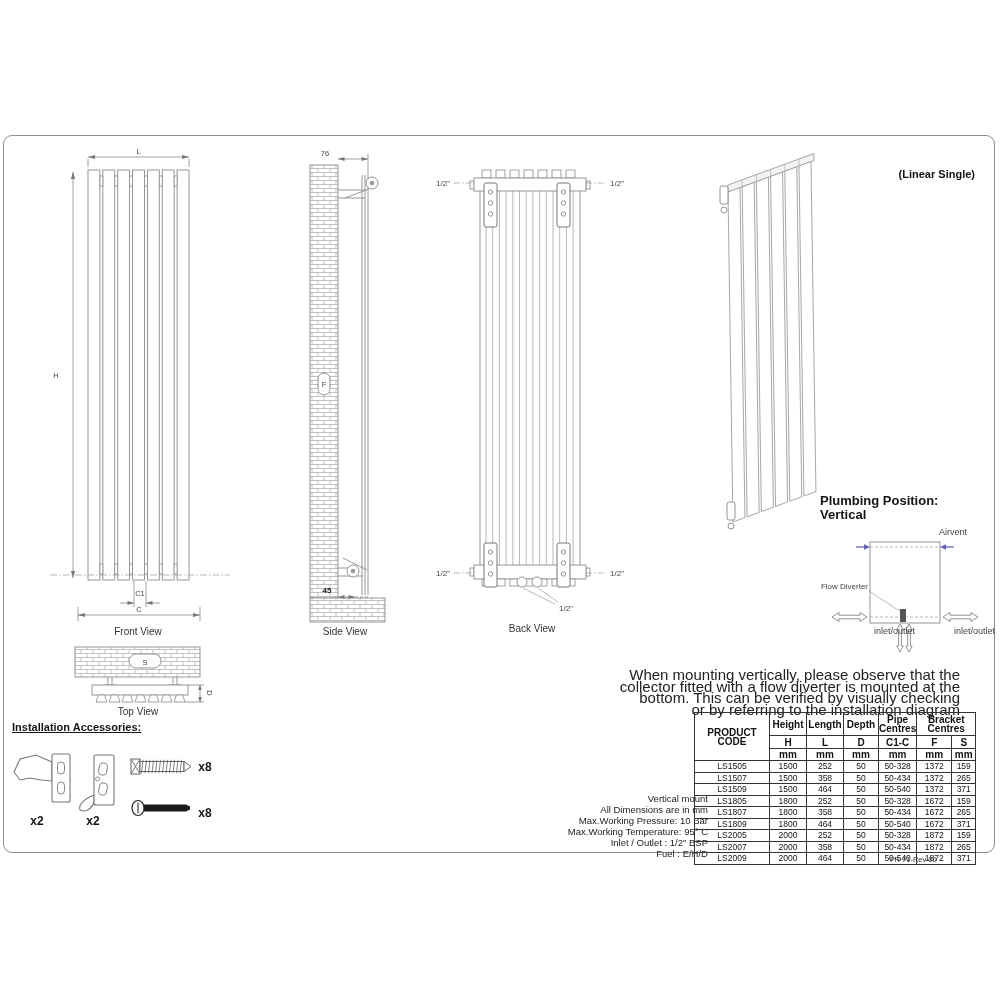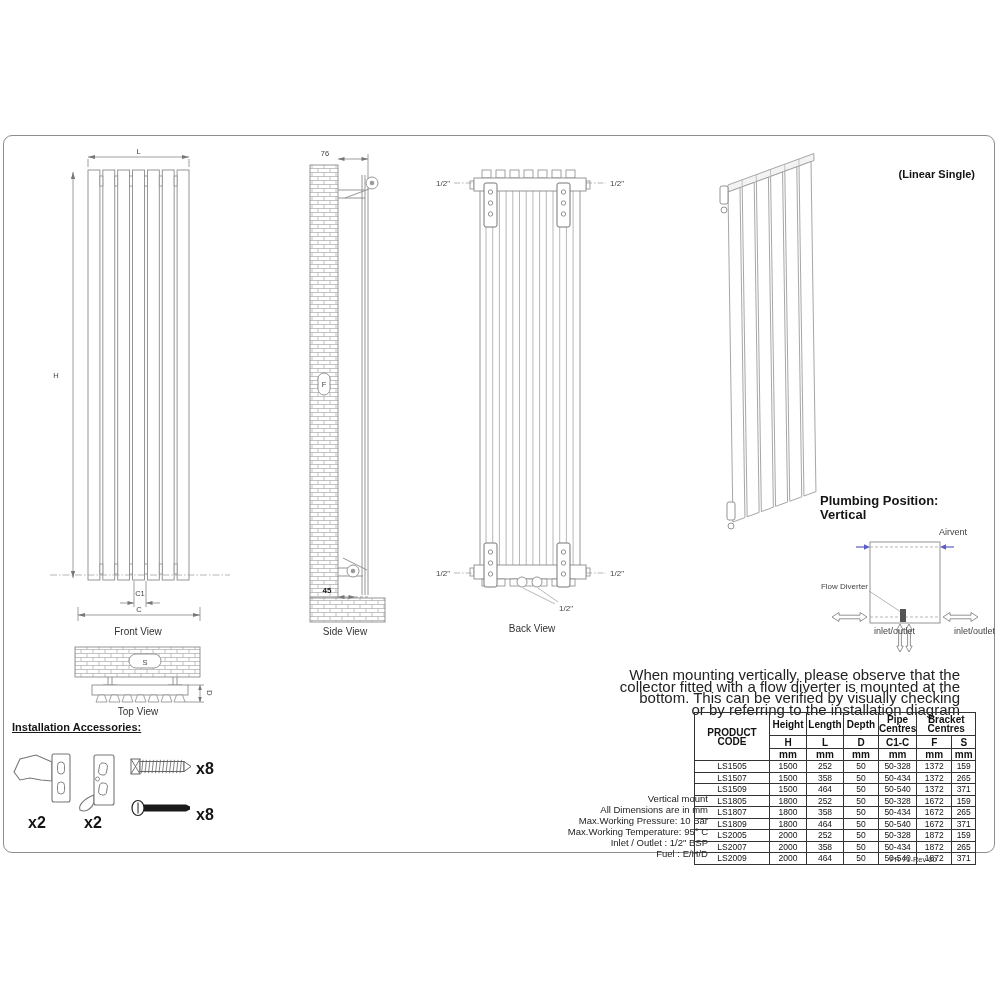--- a/index.html
+++ b/index.html
@@ -37,21 +37,21 @@
   table.spec th, table.spec td { border:1px solid #333; text-align:center; padding:0; overflow:hidden; }
   table.spec th { font-size:10px; font-weight:bold; line-height:9px; }
   table.spec thead tr:nth-child(1) th { height:22px; }
   table.spec thead tr:nth-child(2) th { height:12px; }
   table.spec thead tr:nth-child(3) th { height:11px; font-weight:bold; }
   table.spec tbody td { height:10.5px; }
   table.spec tbody tr:nth-child(4) td, table.spec tbody tr:nth-child(7) td { border-top-width:1.6px; }
 
   .acc-heading { position:absolute; left:12px; top:721px; font-size:11px; font-weight:bold;
                  text-decoration:underline; color:#151515; }
-  .qty { position:absolute; width:30px; text-align:center; font-size:16px; font-weight:bold; color:#151515; }
+  .qty { position:absolute; width:30px; text-align:center; font-size:12px; font-weight:bold; color:#151515; }
   .footer-ref { position:absolute; left:890px; top:855px; width:100px; text-align:left;
                 font-size:7.5px; color:#333; }
 </style>
 </head>
 <body>
 
 <div class="page">
 
   <div class="frame"></div>
 

